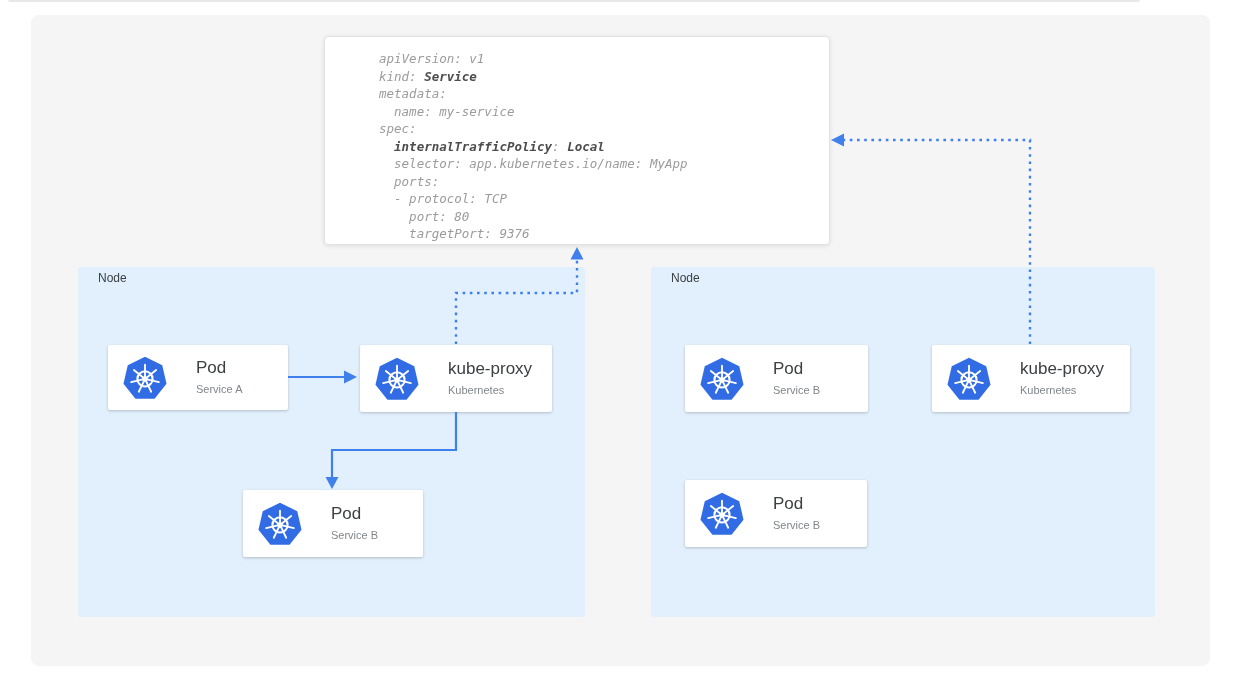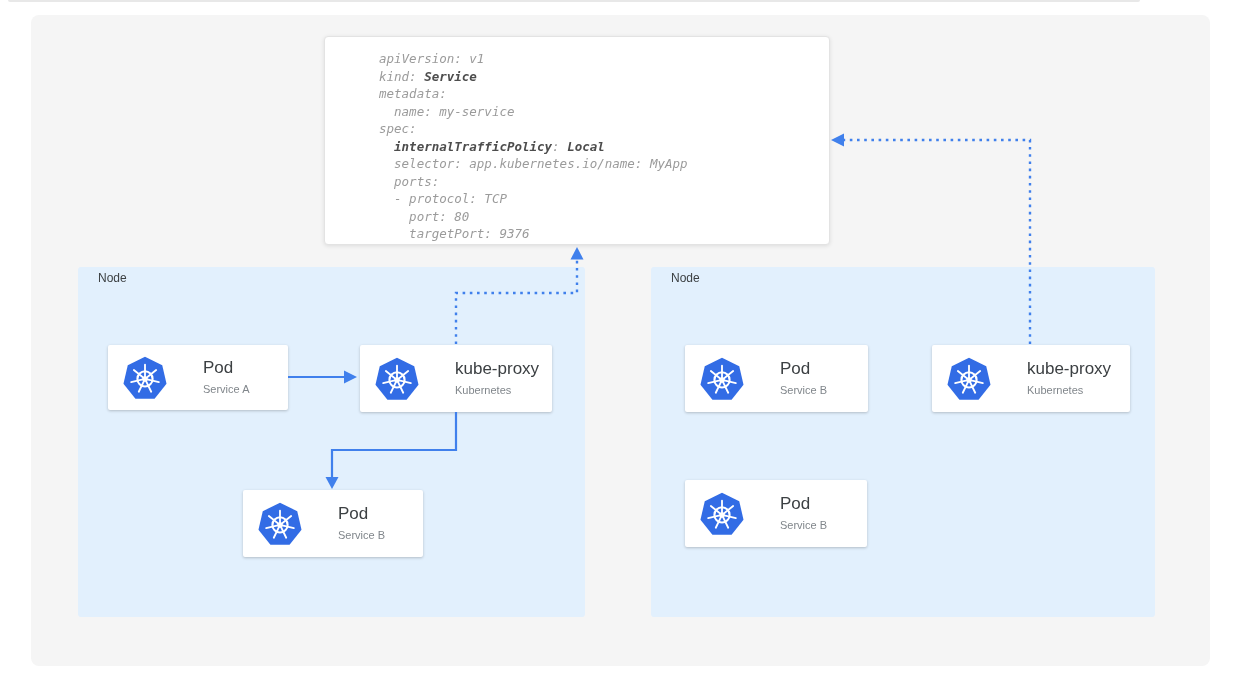--- a/index.html
+++ b/index.html
@@ -71,21 +71,21 @@
   .node-label {
     position: absolute;
     left: 20px; top: 4px;
     font-size: 12px;
     color: var(--title-text);
   }
   .card {
     position: absolute;
     display: flex;
     align-items: center;
-    gap: 35px;
+    gap: 28px;
     padding-left: 14px;
     background: var(--card-bg);
     border-radius: 2px;
     box-shadow: 0 1px 3px rgba(0,0,0,0.22);
   }
   .k8s-icon { width: 46px; height: 46px; flex: 0 0 auto; }
   .card-title {
     font-size: 17px;
     color: var(--title-text);
     line-height: 22px;

